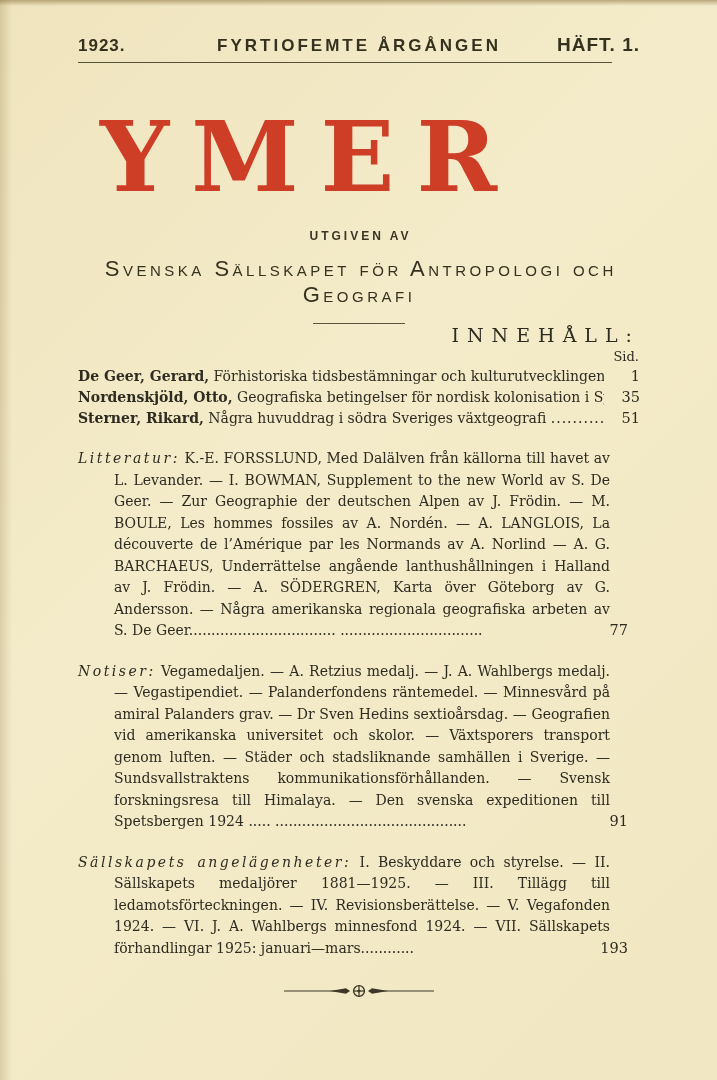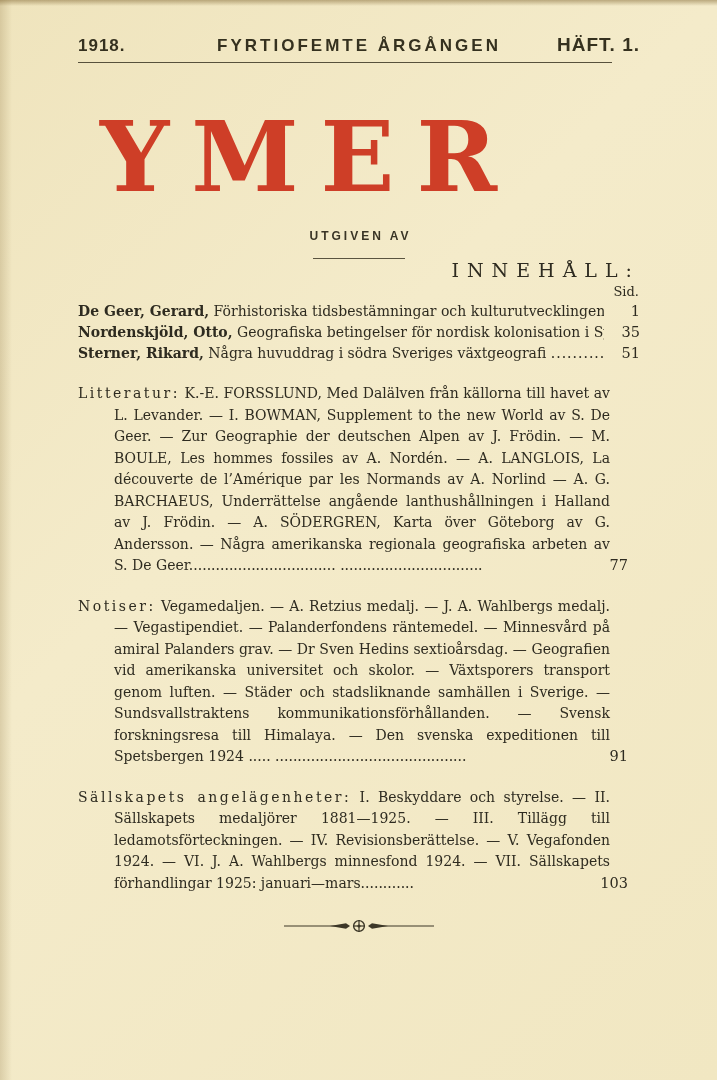--- a/index.html
+++ b/index.html
@@ -58,40 +58,41 @@
   .toc-row { display:flex; align-items:baseline; font-size:14px; line-height:21px; }
   .toc-text { white-space:nowrap; overflow:hidden; }
   .toc-author { font-weight:bold; }
   .dot-leader { letter-spacing:1px; }
   .pg { margin-left:auto; width:36px; text-align:right; flex:none; font-size:14.5px; }
 
   .toc-par {
     position:relative; margin-top:19px; font-size:14px; line-height:21.5px;
     padding-left:36px; text-indent:-36px; padding-right:30px; text-align:justify;
   }
-  .section-label { letter-spacing:2.5px; }
+  .section-label { letter-spacing:2.5px;font-style:italic; }
   .pg-abs { position:absolute; right:12px; bottom:0; width:36px; text-align:right; font-size:14.5px; text-indent:0; }
 
   
   .ornament { display:block; margin:24px auto 0 auto; }
 </style>
 </head>
 <body>
 
 <div class="container">
 
   <div class="header-row">
-    <span class="hdr-year">1918.</span>
+    <span class="hdr-year">1923.</span>
     <span class="hdr-volume">FYRTIOFEMTE ÅRGÅNGEN</span>
     <span class="hdr-issue">HÄFT. 1.</span>
   </div>
   <hr class="header-rule">
 
   <div class="journal-title">YMER</div>
   <div class="published-by">UTGIVEN AV</div>
+  <div class="society-name">Svenska Sällskapet för Antropologi och Geografi</div>
   <hr class="section-divider">
 
   <div class="toc-heading">INNEHÅLL:</div>
   <div class="page-col-label">Sid.</div>
 
   <div class="toc-articles">
     <div class="toc-row">
       <span class="toc-text"><span class="toc-author">De Geer, Gerard,</span><span> Förhistoriska tidsbestämningar och kulturutvecklingen</span></span>
       <span class="pg">1</span>
     </div>
@@ -110,21 +111,21 @@
     <span class="pg-abs">77</span>
   </div>
 
   <div class="toc-par">
     <span class="section-label">Notiser:</span><span> Vegamedaljen. — A. Retzius medalj. — J. A. Wahlbergs medalj. — Vegastipendiet. — Palanderfondens räntemedel. — Minnesvård på amiral Palanders grav. — Dr Sven Hedins sextioårsdag. — Geografien vid amerikanska universitet och skolor. — Växtsporers transport genom luften. — Städer och stadsliknande samhällen i Sverige. — Sundsvallstraktens kommunikationsförhållanden. — Svensk forskningsresa till Himalaya. — Den svenska expeditionen till Spetsbergen 1924 ..... ...........................................</span>
     <span class="pg-abs">91</span>
   </div>
 
   <div class="toc-par">
     <span class="section-label">Sällskapets angelägenheter:</span><span> I. Beskyddare och styrelse. — II. Sällskapets medaljörer 1881—1925. — III. Tillägg till ledamotsförteckningen. — IV. Revisionsberättelse. — V. Vegafonden 1924. — VI. J. A. Wahlbergs minnesfond 1924. — VII. Sällskapets förhandlingar 1925: januari—mars............</span>
-    <span class="pg-abs">103</span>
+    <span class="pg-abs">193</span>
   </div>
 
   <svg class="ornament" width="150" height="16" viewBox="0 0 150 16">
     <line x1="0" y1="8" x2="58" y2="8" stroke="#3c3727" stroke-width="1"></line>
     <line x1="92" y1="8" x2="150" y2="8" stroke="#3c3727" stroke-width="1"></line>
     <polygon points="46,8 62,5.2 66,8 62,10.8" fill="#3c3727"></polygon>
     <polygon points="104,8 88,5.2 84,8 88,10.8" fill="#3c3727"></polygon>
     <circle cx="75" cy="8" r="5.4" fill="none" stroke="#3c3727" stroke-width="1.4"></circle>
     <circle cx="75" cy="8" r="1.6" fill="#3c3727"></circle>
     <line x1="75" y1="2" x2="75" y2="14" stroke="#3c3727" stroke-width="1.2"></line>

